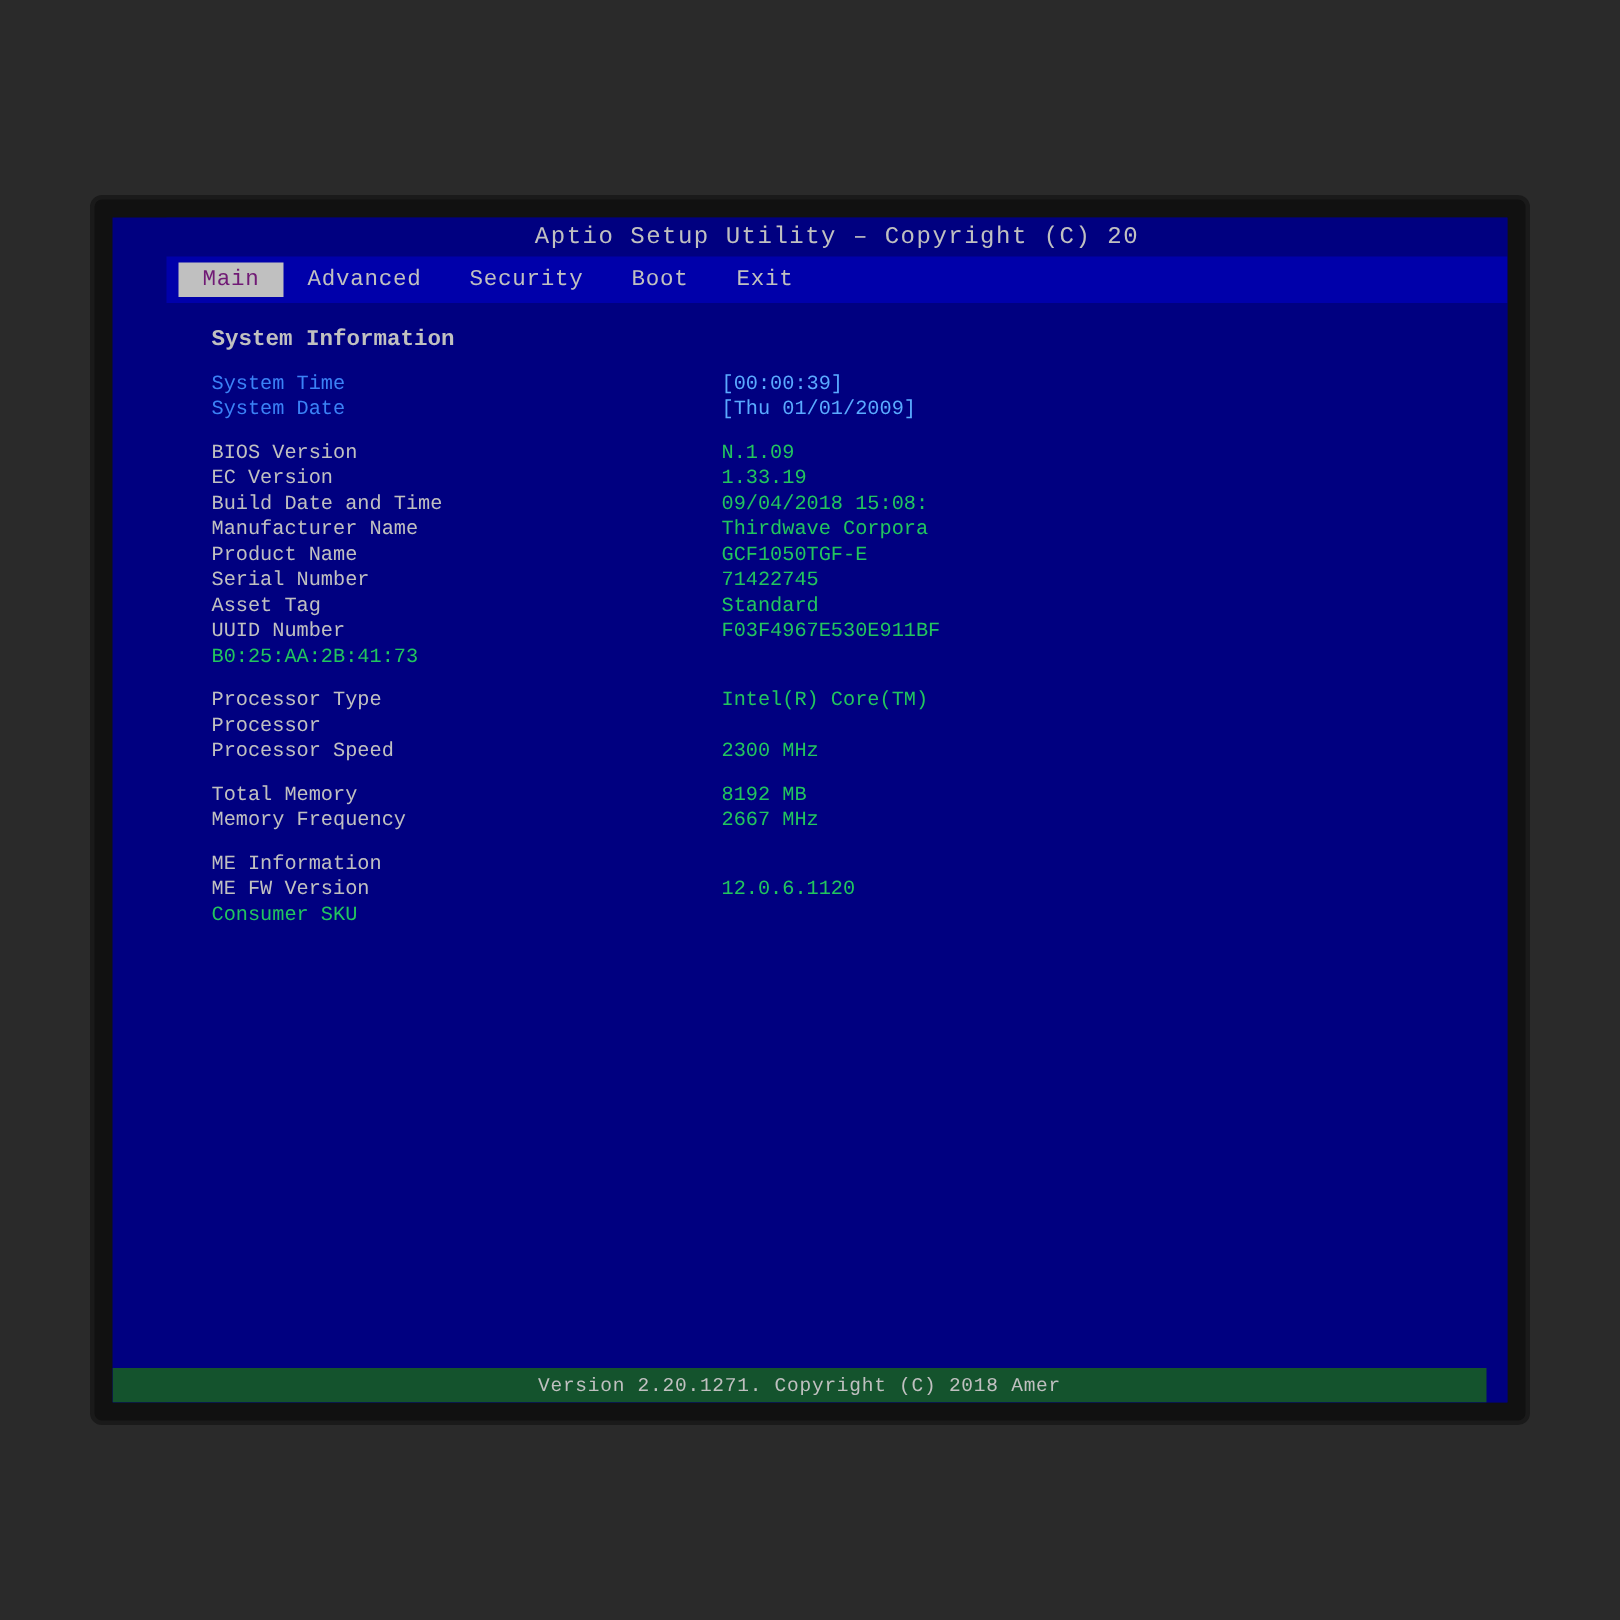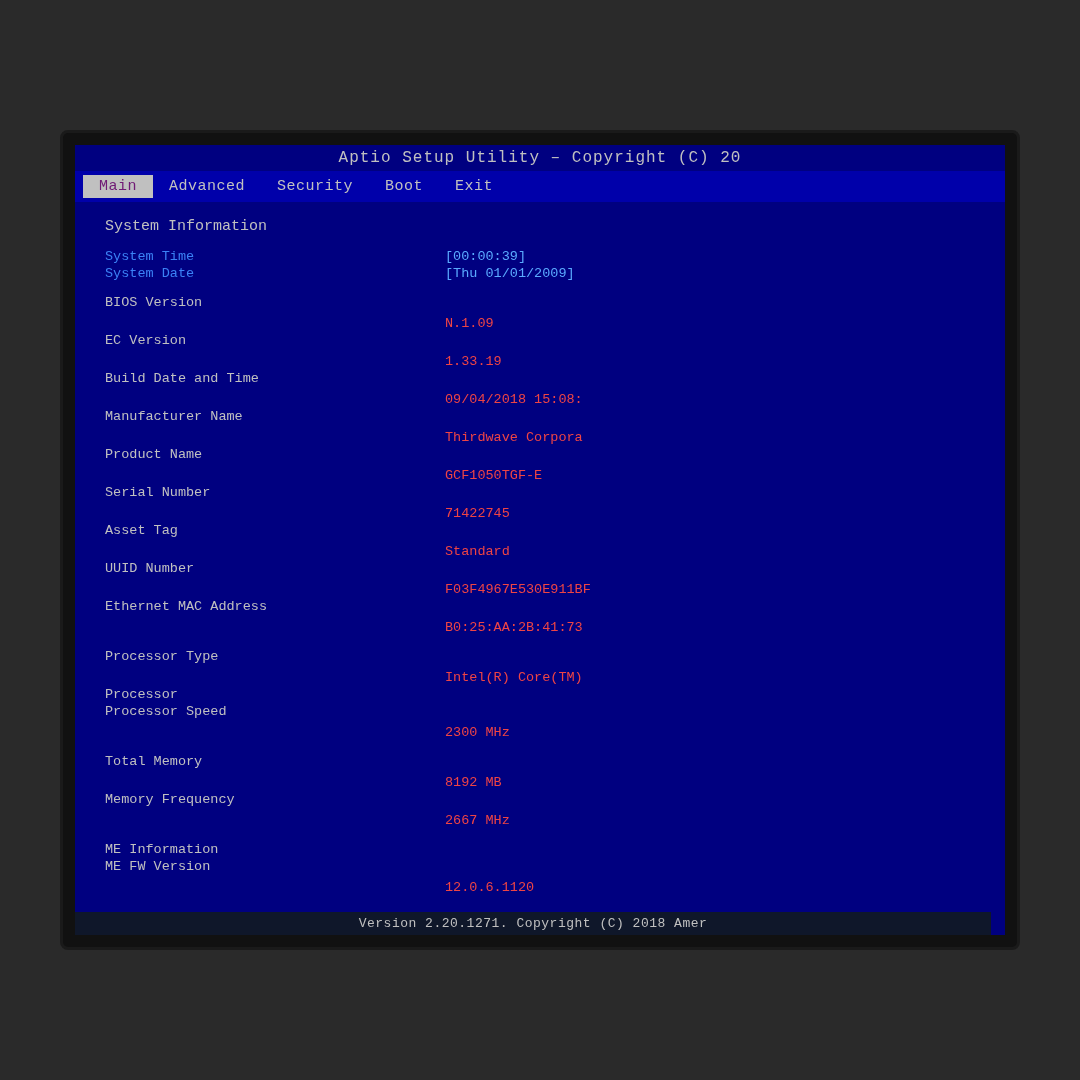--- a/index.html
+++ b/index.html
@@ -73,21 +73,21 @@
 
     .menu-item.active {
       background: #c0c0c0;
       color: #701a75;
     }
 
     .section-title {
       color: #c0c0c0;
       font-size: 15px;
       margin-bottom: 14px;
-      font-weight: normal;
+      font-weight: bold;
     }
 
     .info-row {
       display: flex;
       margin-bottom: 2px;
     }
 
     .info-label {
       color: #3b82f6;
       width: 340px;
@@ -99,46 +99,46 @@
       color: #c0c0c0;
     }
 
     .info-value {
       color: #5aaaff;
       font-size: 13.5px;
       text-align: center;
     }
 
     .info-value.white {
-      color: #ef4444;
-      margin-top: 21px;
+      color: #22c55e;
     }
 
     .spacer {
       height: 12px;
     }
 
     
     .status-bar {
-      background: #0f172a;
+      background: #14532d;
       color: #c0c0c0;
       text-align: center;
       padding: 4px 0;
       font-size: 13px;
       letter-spacing: 0.5px;
       position: absolute;
       bottom: 0;
       left: 0;
       right: 14px;
     }
 
     .screen-inner {
       display: flex;
       flex-direction: column;
       height: 100%;
+      padding-left: 36px;
     }
 
     .content-wrapper {
       flex: 1;
       padding: 16px 30px;
       background: #000080;
       overflow: hidden;
     }
   </style>
 </head>
@@ -221,21 +221,20 @@
             <span class="info-label white">Asset Tag</span>
             <span class="info-value white">Standard</span>
           </div>
 
           <div class="info-row">
             <span class="info-label white">UUID Number</span>
             <span class="info-value white">F03F4967E530E911BF</span>
           </div>
 
           <div class="info-row">
-            <span class="info-label white">Ethernet MAC Address</span>
             <span class="info-value white">B0:25:AA:2B:41:73</span>
           </div>
 
           <div class="spacer"></div>
 
           <div class="info-row">
             <span class="info-label white">Processor Type</span>
             <span class="info-value white">Intel(R) Core(TM)</span>
           </div>
 

